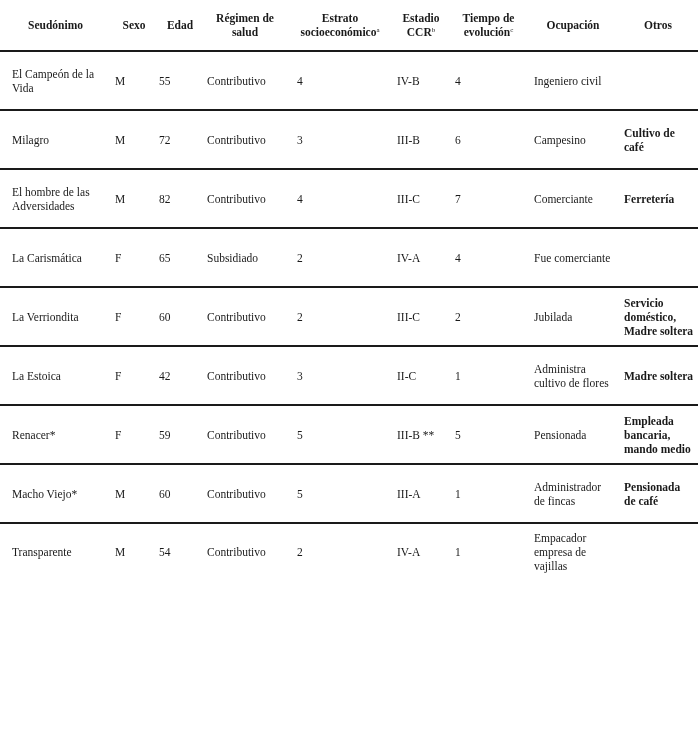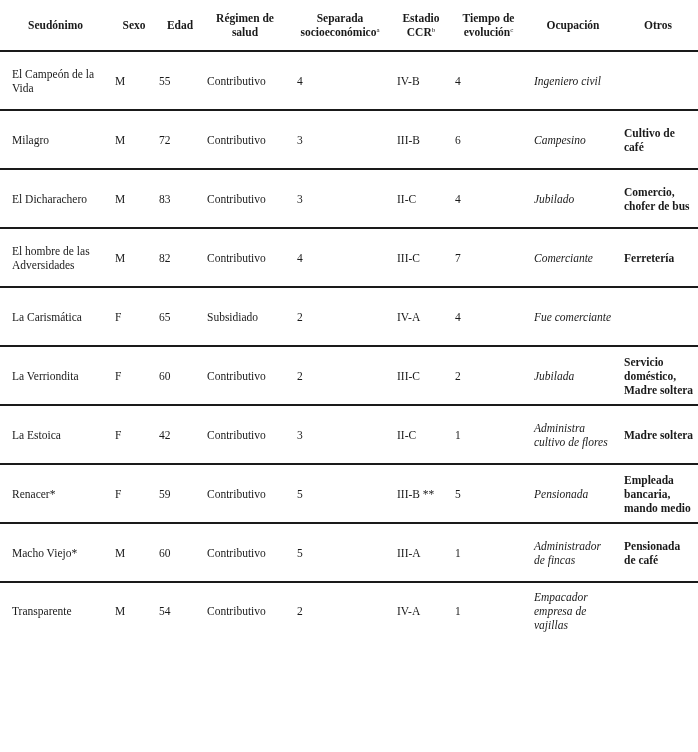--- a/index.html
+++ b/index.html
@@ -47,21 +47,21 @@
       border-bottom: none;
       height: 56px;
     }
     .c-name { padding-left: 12px; }
     .c-sexo { padding-left: 4px; }
     .c-edad { padding-left: 2px; }
     .c-reg { padding-left: 4px; }
     .c-estrato { padding-left: 10px; }
     .c-estadio { padding-left: 4px; margin-top: 36px; }
     .c-tiempo { padding-left: 6px; }
-    .c-ocup { padding-left: 6px; font-style: italic; }
+    .c-ocup { padding-left: 6px; }
     .c-otros { padding-left: 6px; font-weight: bold; }
   </style>
 </head>
 <body>
 
 <table>
   <colgroup>
     <col style="width:111px">
     <col style="width:46px">
     <col style="width:46px">
@@ -75,21 +75,21 @@
   <thead>
     <tr>
       <th><span>Seudónimo</span></th>
       <th><span>Sexo</span></th>
       <th><span>Edad</span></th>
       <th>
         <span>Régimen de</span><br>
         <span>salud</span>
       </th>
       <th>
-        <span>Separada</span><br>
+        <span>Estrato</span><br>
         <span>socioeconómico</span><sup>a</sup>
       </th>
       <th>
         <span>Estadio</span><br>
         <span>CCR</span><sup>b</sup>
       </th>
       <th>
         <span>Tiempo de</span><br>
         <span>evolución</span><sup>c</sup>
       </th>
@@ -112,31 +112,20 @@
     <tr>
       <td class="c-name">Milagro</td>
       <td class="c-sexo">M</td>
       <td class="c-edad">72</td>
       <td class="c-reg">Contributivo</td>
       <td class="c-estrato">3</td>
       <td class="c-estadio">III-B</td>
       <td class="c-tiempo">6</td>
       <td class="c-ocup">Campesino</td>
       <td class="c-otros">Cultivo de café</td>
-    </tr>
-    <tr>
-      <td class="c-name">El Dicharachero</td>
-      <td class="c-sexo">M</td>
-      <td class="c-edad">83</td>
-      <td class="c-reg">Contributivo</td>
-      <td class="c-estrato">3</td>
-      <td class="c-estadio">II-C</td>
-      <td class="c-tiempo">4</td>
-      <td class="c-ocup">Jubilado</td>
-      <td class="c-otros">Comercio, chofer de bus</td>
     </tr>
     <tr>
       <td class="c-name">El hombre de las Adversidades</td>
       <td class="c-sexo">M</td>
       <td class="c-edad">82</td>
       <td class="c-reg">Contributivo</td>
       <td class="c-estrato">4</td>
       <td class="c-estadio">III-C</td>
       <td class="c-tiempo">7</td>
       <td class="c-ocup">Comerciante</td>

